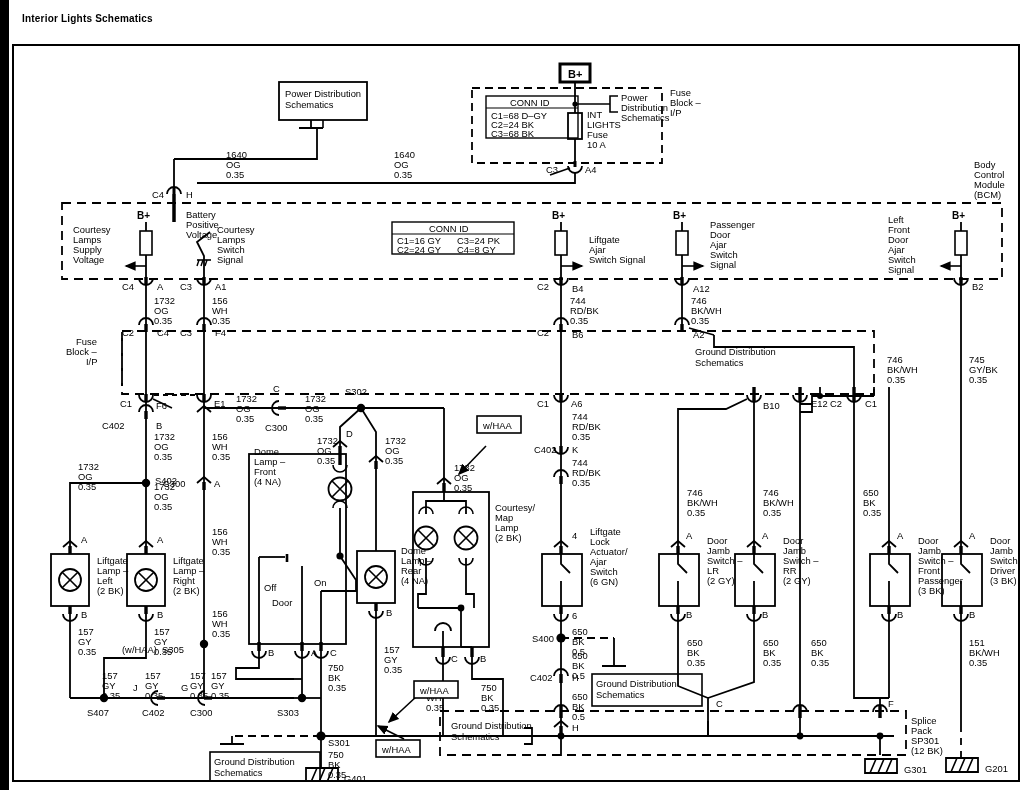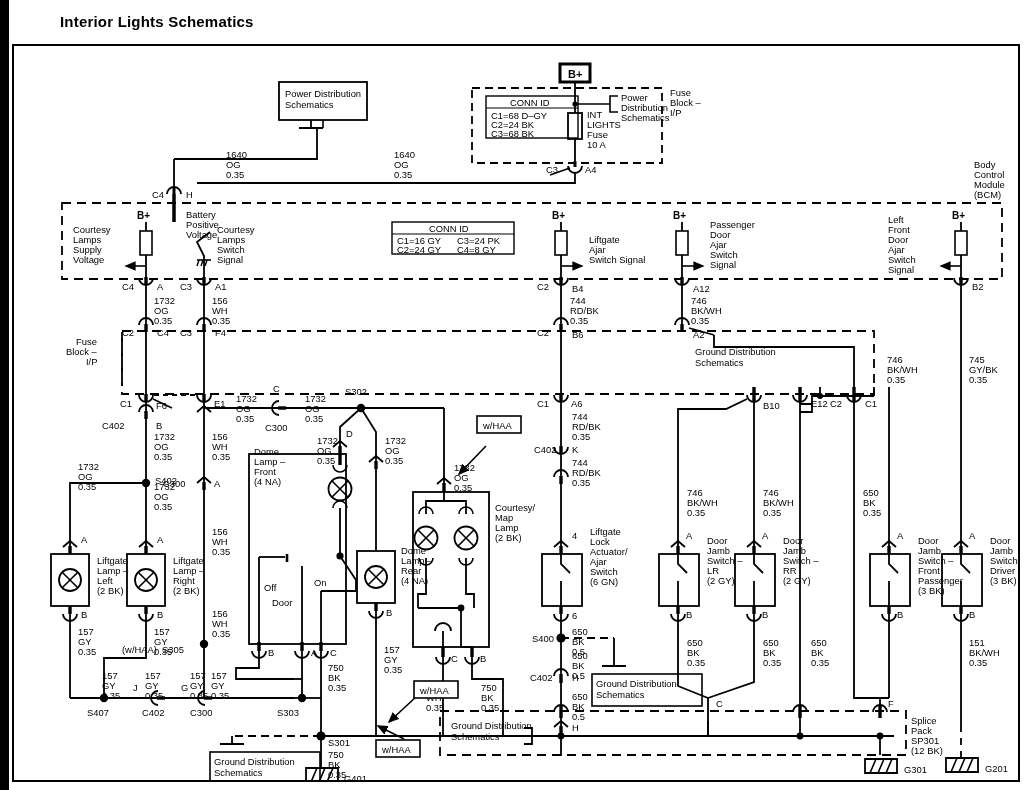--- a/index.html
+++ b/index.html
@@ -1,19 +1,19 @@
 <!DOCTYPE html>
 <html><head>
 <meta charset="utf-8">
 <style>
   html,body{margin:0;padding:0;background:#ffffff;}
   body{width:1024px;height:790px;font-family:"Liberation Sans",sans-serif;color:#000;}
   #root{position:relative;width:1024px;height:790px;overflow:hidden;background:#fff;}
   #leftbar{position:absolute;left:0;top:0;width:9px;height:790px;background:#000;}
-  #title{position:absolute;left:22px;top:13px;font-size:15px;font-weight:bold;letter-spacing:.2px;margin-left:38px;}
+  #title{position:absolute;left:22px;top:13px;font-size:10px;font-weight:bold;letter-spacing:.2px;}
   #sheet{position:absolute;left:12px;top:44px;width:1008px;height:738px;border:2px solid #000;box-sizing:border-box;background:#fff;}
   svg{position:absolute;left:0;top:0;}
   .t{font-family:"Liberation Sans",sans-serif;font-size:9.4px;fill:#000;}
   .tb{font-weight:bold;}
   text{white-space:pre;}
 </style>
 </head>
 <body>
 
 <div id="root">

